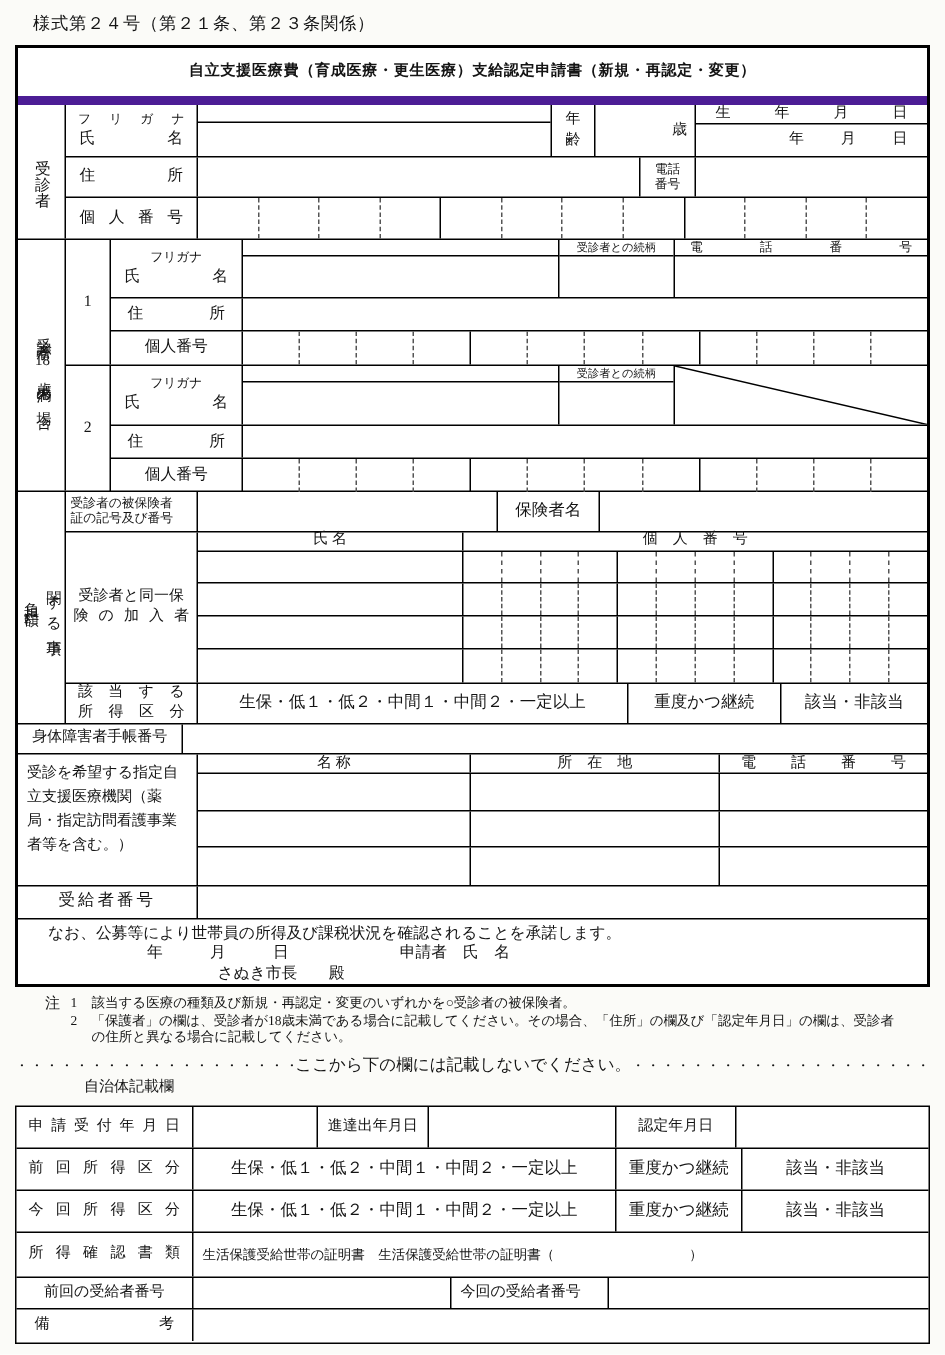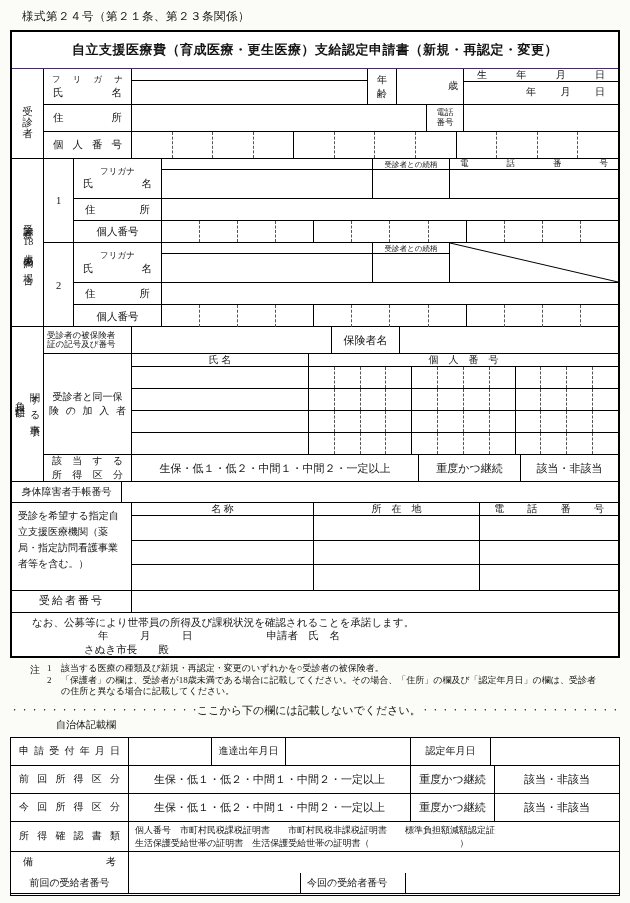--- a/index.html
+++ b/index.html
@@ -18,21 +18,21 @@
   .digits{display:flex;flex:1}
   .digits i{flex:1;display:block;border-right:1px dashed #555}
   .digits i:nth-child(4n){border-right:1px solid #000}
   .digits i:last-child{border-right:none}
   .f7{font-size:7.5px;line-height:1.2}
   .f8{font-size:8.5px;line-height:1.15}
   .f9{font-size:9px;line-height:1.3}
   .f10{font-size:10px}
   .f11{font-size:11px}
   .form{left:10px;top:30px;width:610px;height:628px;border:2px solid #000;background:#fff;display:flex;flex-direction:column}
-  .title{height:40px;border-bottom:1px solid #4c1d95;font-weight:bold;font-size:13px;letter-spacing:.5px}
+  .title{height:40px;border-bottom:6px solid #4c1d95;font-weight:bold;font-size:10px;letter-spacing:.5px}
   .lblpad{padding:0 8px}
   .mtable{left:10px;top:737px;width:610px;height:159px;border:1.5px solid #000;background:#fff;display:flex;flex-direction:column}
   .dotline{left:10px;top:704px;width:612px;display:flex;align-items:center;white-space:nowrap;overflow:hidden}
   .dots{font-size:9px;min-width:0;overflow:hidden;flex-shrink:1;letter-spacing:1px}
   svg{display:block}
 </style>
 </head>
 <body>
 
 <div class="abs" style="left:22px;top:9px;font-size:11.5px;letter-spacing:.5px">様式第２４号（第２１条、第２３条関係）</div>
@@ -352,21 +352,21 @@
     <div class="c br f11" style="width:120px;letter-spacing:2px">受給者番号</div>
     <div style="flex:1"></div>
   </div>
 
   <div class="col" style="flex:1;padding:3px 8px 0 20px;line-height:13.5px">
     <div>なお、公募等により世帯員の所得及び課税状況を確認されることを承諾します。</div>
     <div class="row">
       <span style="margin-left:66px">年　　　月　　　日</span>
       <span style="margin-left:74px">申請者　氏　名</span>
     </div>
-    <div><span style="margin-left:52px">さぬき市長　　殿</span></div>
+    <div><span style="margin-left:113px">さぬき市長　　殿</span></div>
   </div>
 
 </div>
 
 <div class="abs row f9" style="left:30px;top:663px;width:575px">
   <div style="width:17px;font-size:10px">注</div>
   <div class="col" style="flex:1">
     <div class="row">
       <span style="width:14px">1</span>
       <span style="flex:1">該当する医療の種類及び新規・再認定・変更のいずれかを○受診者の被保険者。</span>
@@ -415,31 +415,30 @@
     <div class="c br f11" style="width:282px">生保・低１・低２・中間１・中間２・一定以上</div>
     <div class="c br f11" style="width:84px">重度かつ継続</div>
     <div class="c f11" style="flex:1">該当・非該当</div>
   </div>
 
   <div class="row bb" style="height:30px">
     <div class="c br" style="width:118px">
       <div class="spread f10" style="padding:0 8px">所 得 確 認 書 類</div>
     </div>
     <div class="col f9" style="flex:1;justify-content:center;padding-left:6px;line-height:13px">
-      <div>個人番号　市町村民税課税証明書　　市町村民税非課税証明書　　標準負担額減額認定証</div>
       <div>生活保護受給世帯の証明書　生活保護受給世帯の証明書（　　　　　　　　　　）</div>
     </div>
-  </div>
-
-  <div class="row" style="height:21px">
-    <div class="c br" style="width:118px">
-      <div class="spread f10" style="padding:0 12px">備 考</div>
-    </div>
-    <div style="flex:1"></div>
   </div>
 
   <div class="row bb" style="height:21px">
     <div class="c br f10" style="width:118px">前回の受給者番号</div>
     <div class="br" style="width:172px"></div>
     <div class="c br f10" style="width:105px;justify-content:flex-start;padding-left:6px">今回の受給者番号</div>
     <div style="flex:1"></div>
   </div>
+
+  <div class="row" style="height:21px">
+    <div class="c br" style="width:118px">
+      <div class="spread f10" style="padding:0 12px">備 考</div>
+    </div>
+    <div style="flex:1"></div>
+  </div>
 </div>
 
 </body></html>

